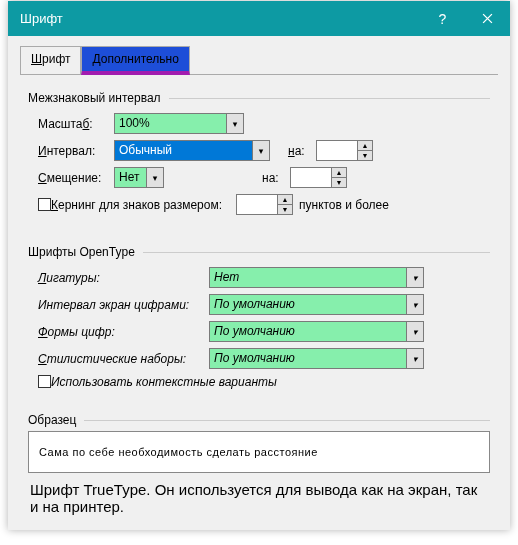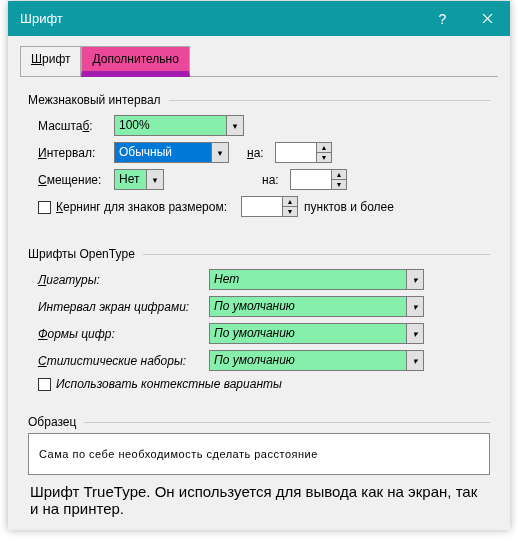--- a/index.html
+++ b/index.html
@@ -45,23 +45,23 @@
   .tabs { display: flex; border-bottom: 1px solid #aaa; }
   .tab {
     padding: 5px 10px;
     border: 1px solid #aaa;
     border-bottom: 1px solid #aaa;
     background: #f0f0f0;
     margin-bottom: -1px;
     font-size: 12px;
   }
   .tab.active {
-    background: #ec4899;
+    background: #1d4ed8;
     border-top: 1px solid #aaa;
-    border-bottom: 6px solid #a21caf;
+    border-bottom: 4px solid #a21caf;
   }
   .tab .ul { text-decoration: underline; }
   .group {
     margin-top: 10px;
     padding: 6px 8px 8px 8px;
   }
   .legend-row {
     display: flex;
     align-items: center;
     gap: 4px;
@@ -95,21 +95,21 @@
   .combo.selected .val { background:#0078d7; color:#fff; }
   .spinner {
     display:flex; align-items:stretch;
     border:1px solid #7a7a7a; background:#fff;
     height:21px;
   }
   .spinner .val { width: 40px; padding:2px 4px; }
   .spinner .btns { display:flex; flex-direction:column; width:15px; border-left:1px solid #7a7a7a; }
   .spinner .b { flex:1; display:flex; align-items:center; justify-content:center; font-size:7px; background:#e1e1e1; }
   .spinner .b:first-child { border-bottom:1px solid #7a7a7a; }
-  .checkbox { display:flex; align-items:flex-end; gap:5px; }
+  .checkbox { display:flex; align-items:flex-start; }
   .checkbox .box { width:13px; height:13px; border:1px solid #333; background:#fff; }
   .opentype .row { margin-bottom:6px; }
   .opentype .label { width: 165px; }
   .opentype .combo { width: 215px; }
   .sample-box {
     border:1px solid #888; background:#fff;
     padding: 14px 10px;
     margin-top:4px;
     font-size: 11px;
     text-align:left;
@@ -162,21 +162,21 @@
       <div style="padding-left:10px;padding-top:6px;">
         <div class="row">
           <span class="label">Масшта<span class="ul">б</span>:</span>
           <div class="combo" style="width:130px">
             <span class="val">100%</span>
             <span class="arrow">▾</span>
           </div>
         </div>
         <div class="row">
           <span class="label"><span class="ul">И</span>нтервал:</span>
-          <div class="combo selected" style="width:115px">
+          <div class="combo selected" style="width:156px">
             <span class="val">Обычный</span>
             <span class="arrow">▾</span>
           </div>
           <span class="na-label" style="margin-left:12px"><span class="ul">н</span>а:</span>
           <div class="spinner">
             <span class="val"></span>
             <div class="btns">
                 <div class="b">▲</div>
                 <div class="b">▼</div>
               </div>

